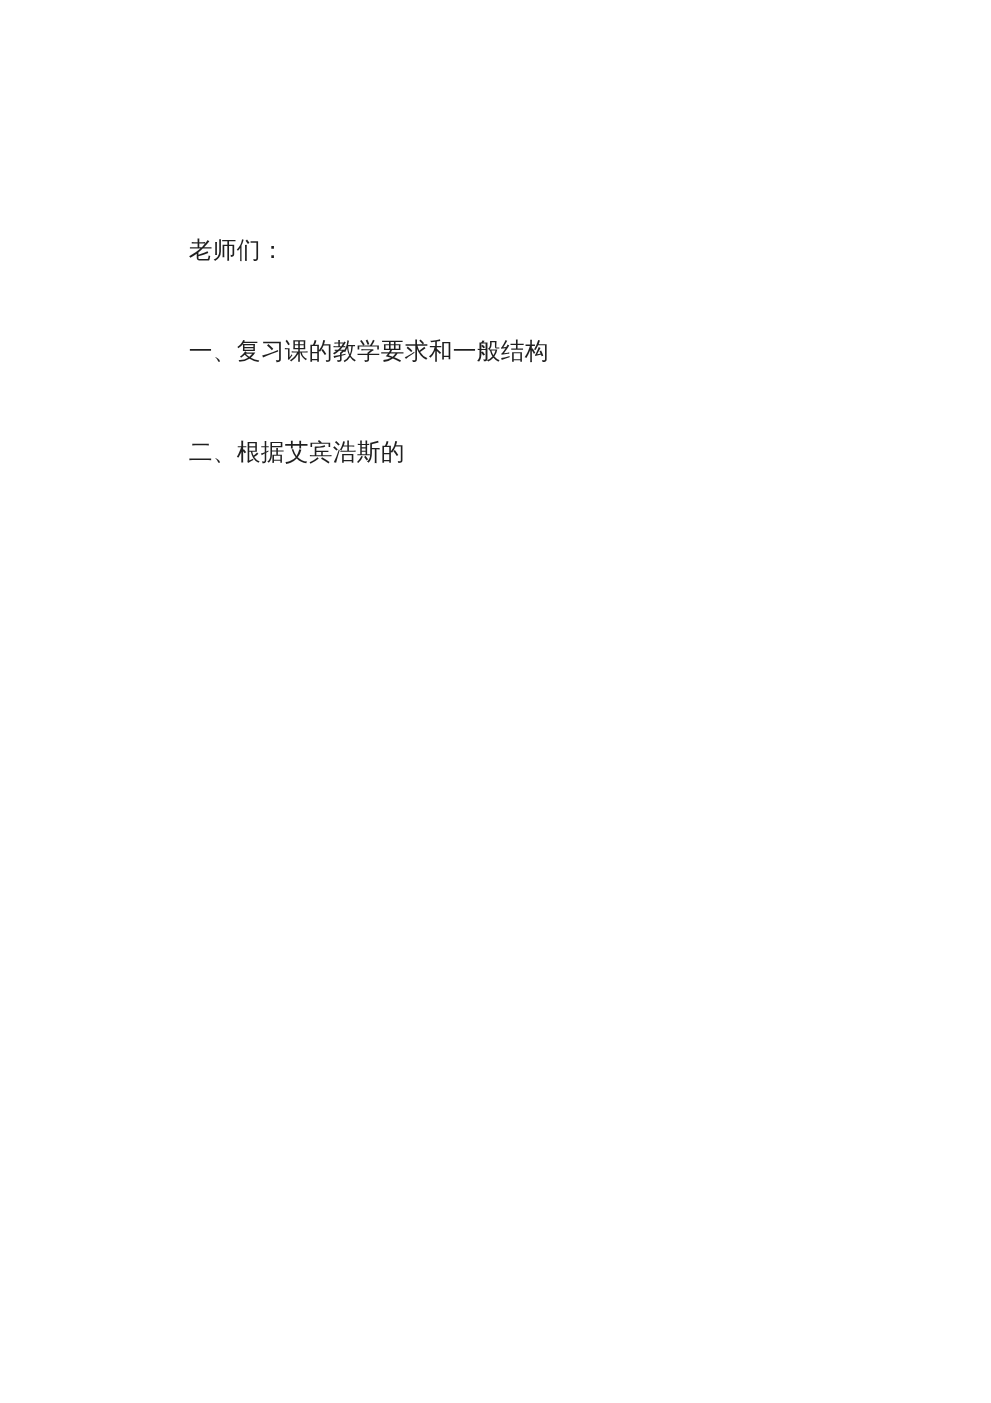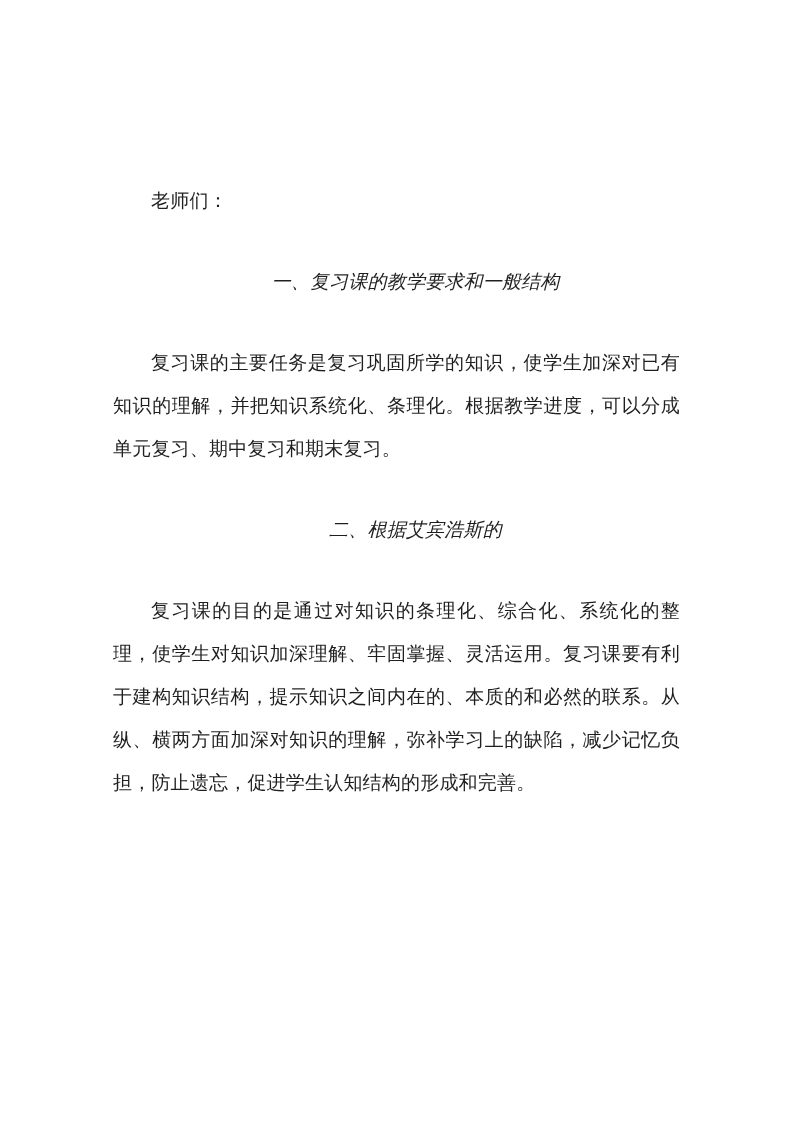--- a/index.html
+++ b/index.html
@@ -22,31 +22,28 @@
   .doc-body p {
     margin: 0 0 38px 0;
     font-size: 19px;
     line-height: 43px;
     text-indent: 2em;
     text-align: justify;
     letter-spacing: 0.2px;
     word-break: break-all;
   }
   .doc-body p.heading {
-    text-align: center;
-    font-style: italic;
+    text-align: left;
   }
   .doc-body p.salutation {
     text-align: left;
   }
 </style>
 </head>
 <body>
 
 <div class="page">
   <div class="doc-body">
       <p class="salutation">老师们：</p>
       <p class="heading">一、复习课的教学要求和一般结构</p>
-      <p class="body">复习课的主要任务是复习巩固所学的知识，使学生加深对已有知识的理解，并把知识系统化、条理化。根据教学进度，可以分成单元复习、期中复习和期末复习。</p>
       <p class="heading">二、根据艾宾浩斯的</p>
-      <p class="body">复习课的目的是通过对知识的条理化、综合化、系统化的整理，使学生对知识加深理解、牢固掌握、灵活运用。复习课要有利于建构知识结构，提示知识之间内在的、本质的和必然的联系。从纵、横两方面加深对知识的理解，弥补学习上的缺陷，减少记忆负担，防止遗忘，促进学生认知结构的形成和完善。</p>
     </div>
 </div>
 
 </body></html>

